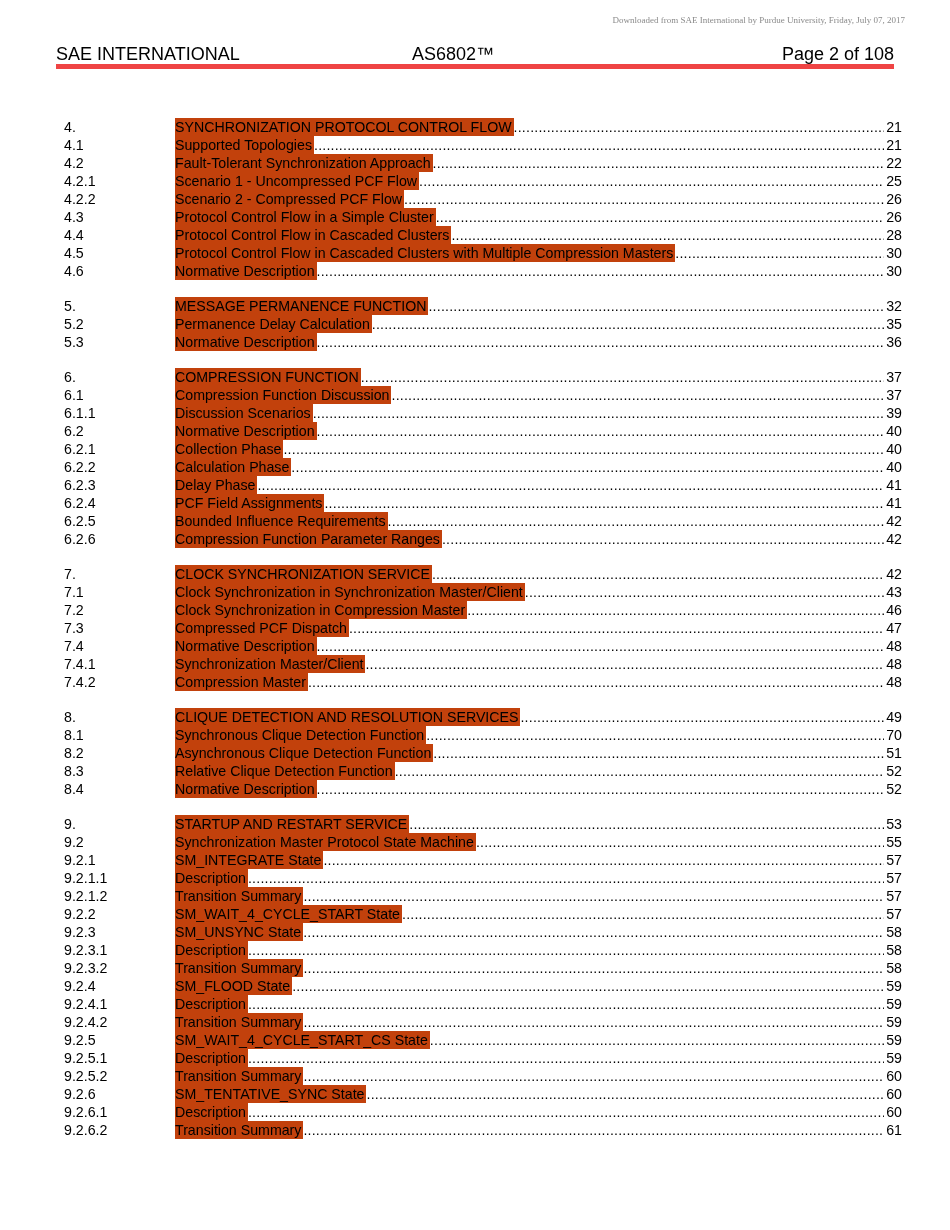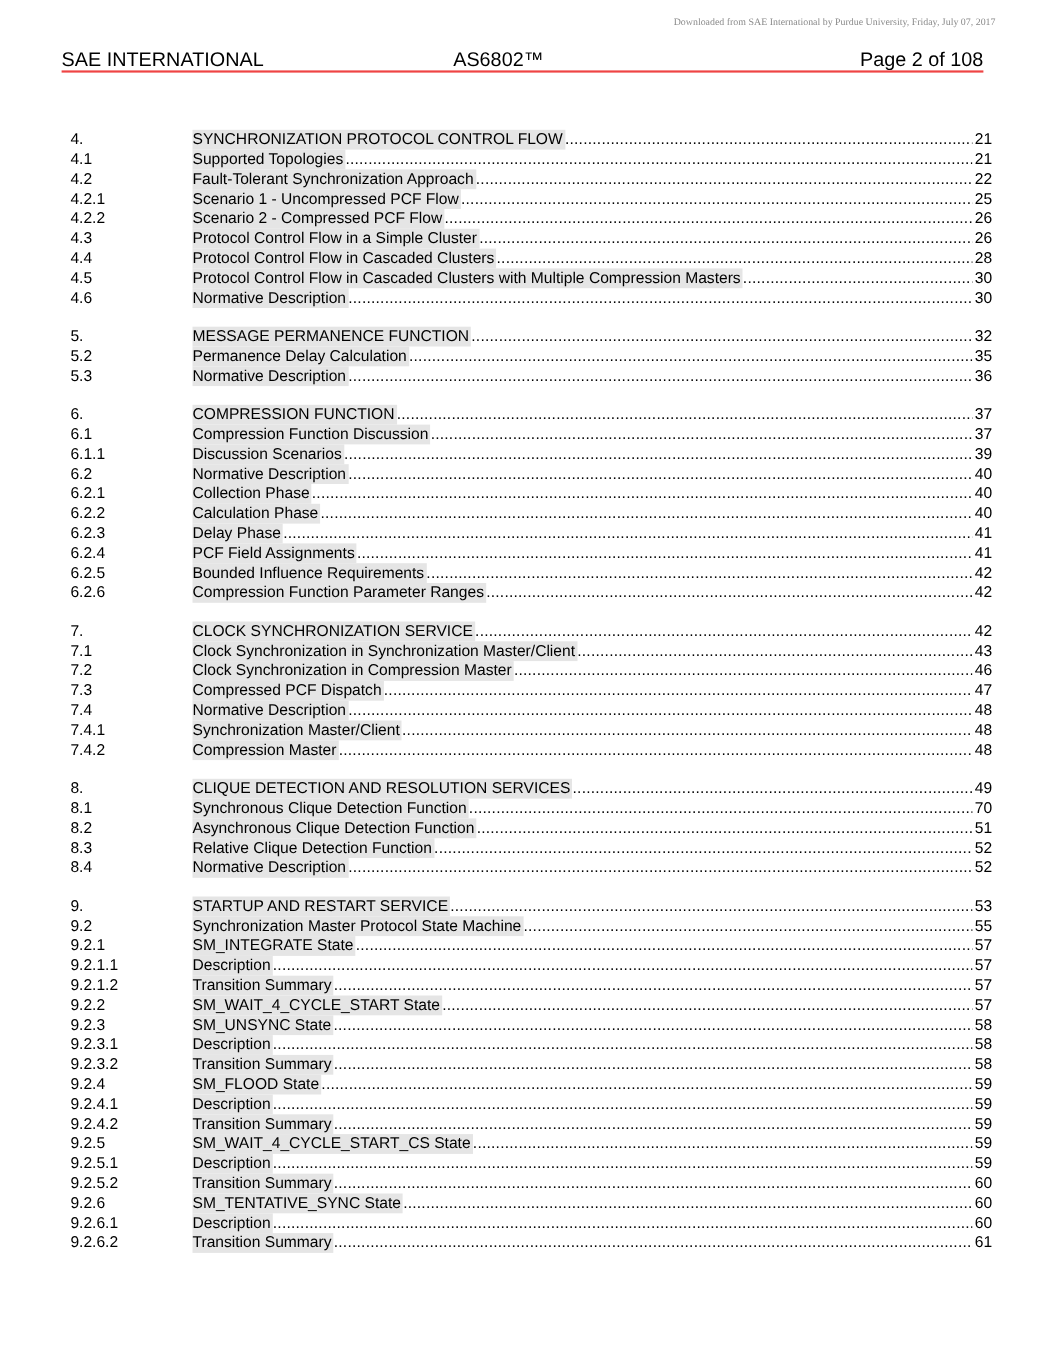--- a/index.html
+++ b/index.html
@@ -1,26 +1,26 @@
 <!DOCTYPE html>
 <html><head>
   <meta charset="utf-8">
   <style>
     html, body { margin:0; padding:0; background:#ffffff; }
     body { width:950px; height:1230px; position:relative; overflow:hidden; font-family:"Liberation Sans", sans-serif; color:#000; }
     .watermark { position:absolute; top:15px; left:0; width:905px; text-align:right; font-family:"Liberation Serif", serif; font-size:9px; color:#8a8a8a; }
-    .header { position:absolute; top:44px; left:56px; width:838px; height:20px; border-bottom:2px solid #ef4444; font-size:18px; }
+    .header { position:absolute; top:44px; left:56px; width:838px; height:20px; border-bottom:5px solid #ef4444; font-size:18px; }
     .header .left { position:absolute; left:0; top:0; }
     .header .center { position:absolute; left:356px; top:0; }
     .header .right { position:absolute; right:0; top:0;text-align:center; }
     .toc { position:absolute; top:118px; left:64px; width:838px; }
     .group { margin-bottom:17px; }
     .row { display:flex; height:18px; line-height:18px; font-size:14.2px; white-space:nowrap; }
     .num { width:111px; flex:none; }
-    .title { flex:none; background:#e5e5e5; padding-right:2px;text-align:center; }
+    .title { flex:none; background:#c2410c; padding-right:2px;text-align:center; }
     .dots { flex:1 1 auto; overflow:hidden; position:relative; }
     .dots::after { content:"................................................................................................................................................................................................................................................"; position:absolute; left:0; top:0; letter-spacing:0.2px; }
     .page { flex:none; padding-left:2px; text-align:center; }
   </style>
 </head>
 <body>
 
 <div class="watermark">Downloaded from SAE International by Purdue University, Friday, July 07, 2017</div>
 
 <div class="header">

